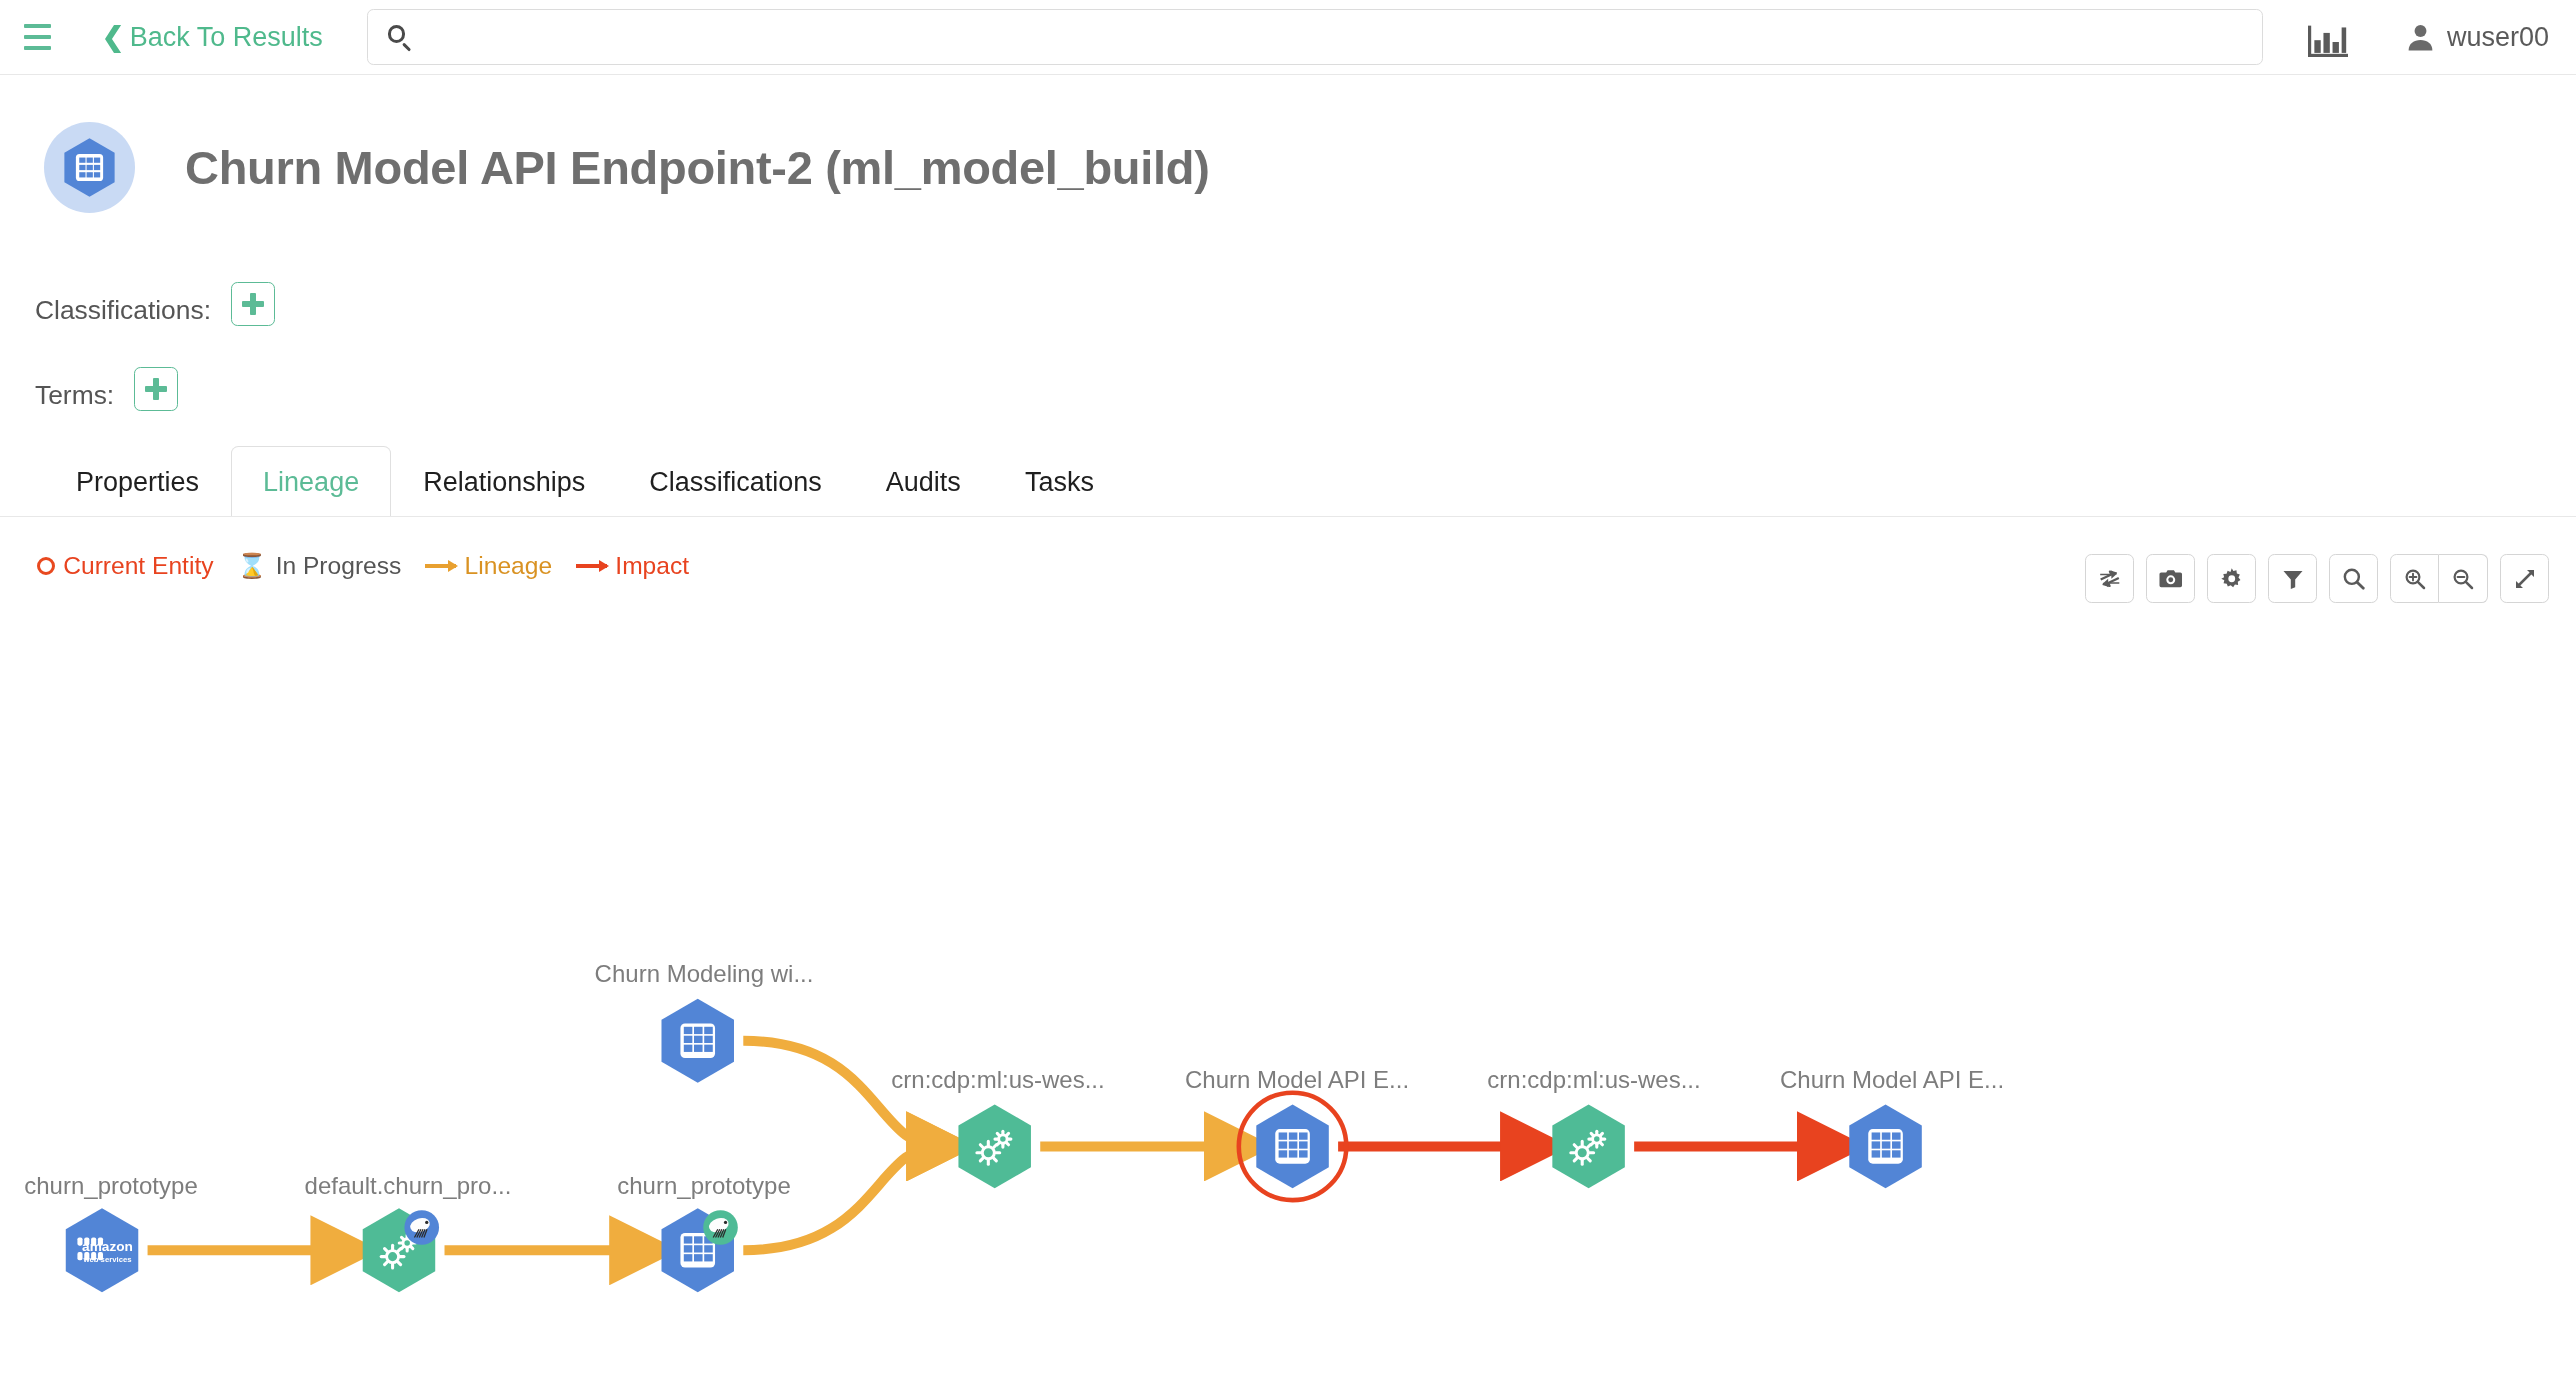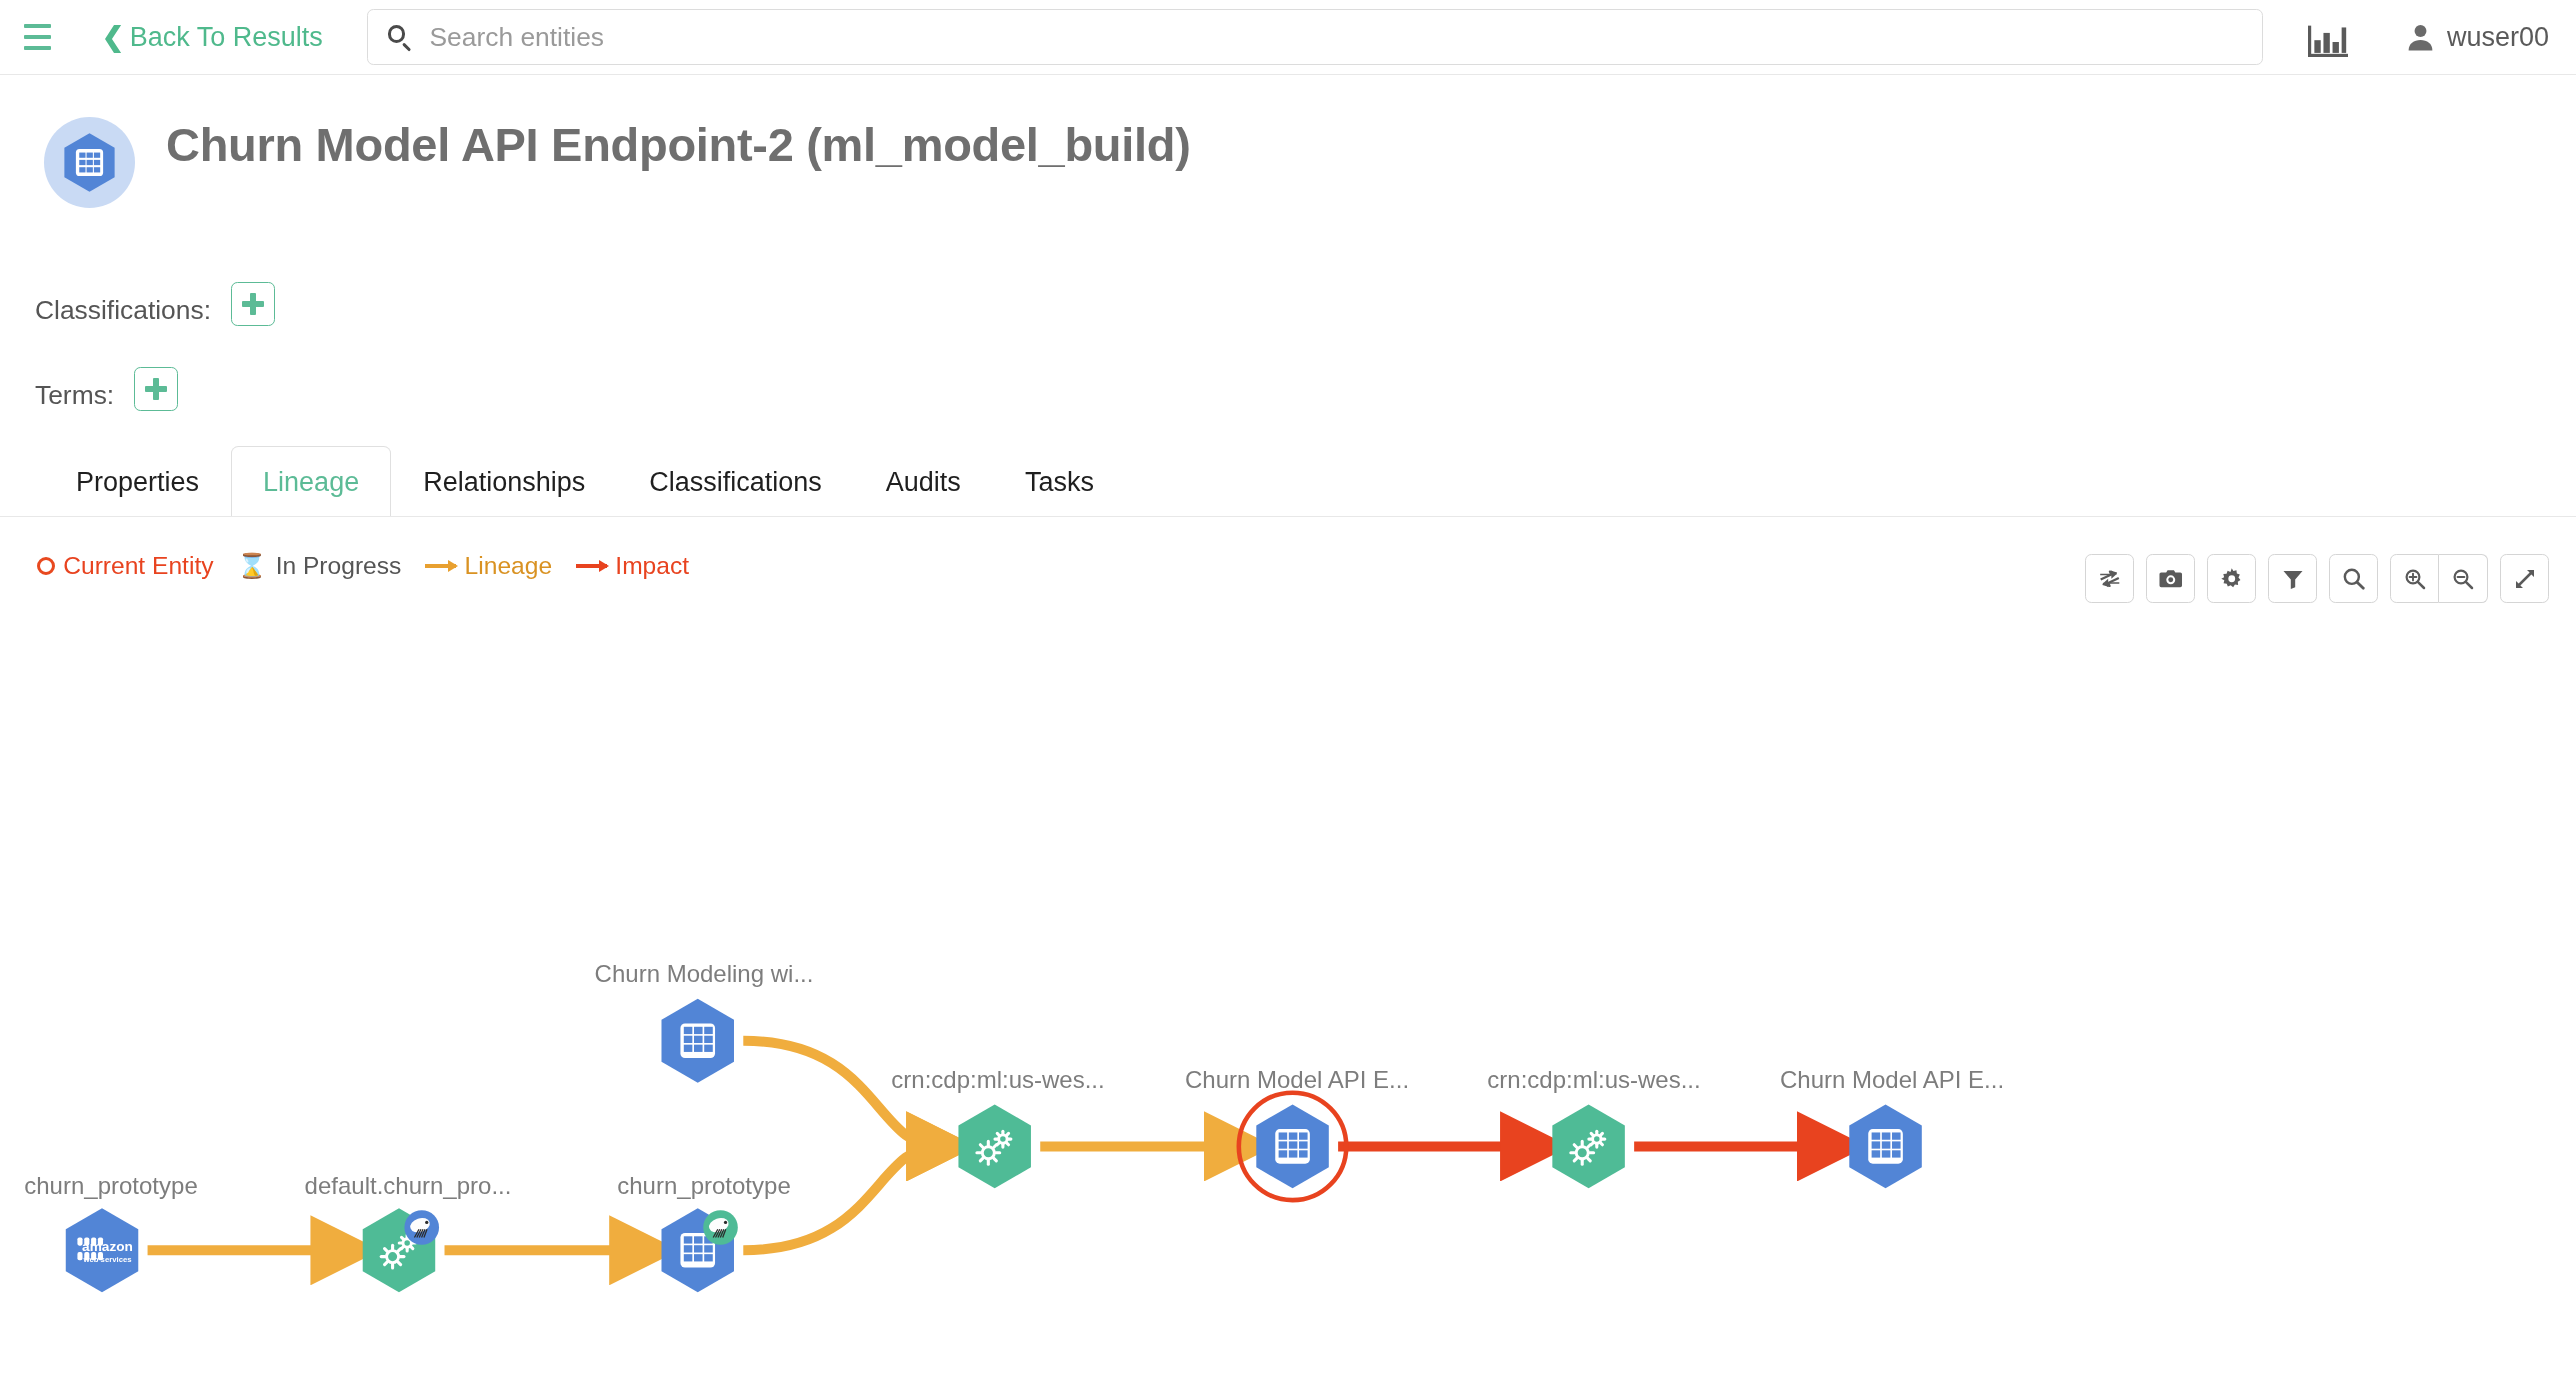--- a/index.html
+++ b/index.html
@@ -79,21 +79,21 @@
     margin-left: 53px; display: flex; align-items: center;
     cursor: pointer; margin-right: 27px;
   }
   .user-icon { width: 31px; height: 31px; margin-right: 11px; }
   .user-name { font-size: 27px; color: #5a5a5a; }
 
   
   .entity-head {
     position: absolute; top: 117px; left: 0;
     width: 2576px; height: 100px;
-    display: flex; align-items: flex-start;
+    display: flex; align-items: center; gap: 19px;
   }
   .entity-avatar {
     margin-left: 44px;
     width: 91px; height: 91px; border-radius: 50%;
     background: #c9daf4;
     display: flex; align-items: center; justify-content: center;
     flex: 0 0 auto;
   }
   .entity-title {
     margin-left: 31px;
@@ -221,21 +221,20 @@
   <div class="back-link">
     <span class="back-chevron">❮</span>
     <span>Back To Results</span>
   </div>
 
   <div class="searchbox">
     <span class="search-icon">
       <span class="ring"></span>
         <span class="handle"></span>
     </span>
-    <input class="search-input" type="text" placeholder="Search entities" value="" style="">
   </div>
 
   <div class="chart-btn">
     <svg width="42" height="40" viewBox="0 0 46 44">
       <rect x="1" y="4" width="3.5" height="34" fill="#5a5a5a"></rect>
       <rect x="1" y="35" width="44" height="3.5" fill="#5a5a5a"></rect>
       <rect x="8" y="20" width="7" height="14" fill="#5a5a5a"></rect>
       <rect x="18" y="12" width="7" height="22" fill="#5a5a5a"></rect>
       <rect x="28" y="22" width="7" height="12" fill="#5a5a5a"></rect>
       <rect x="38" y="6" width="5" height="28" fill="#5a5a5a"></rect>

